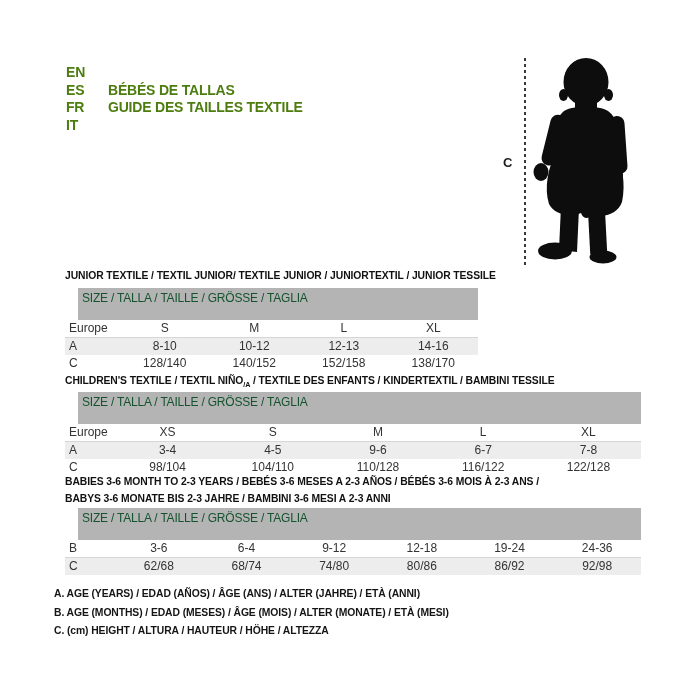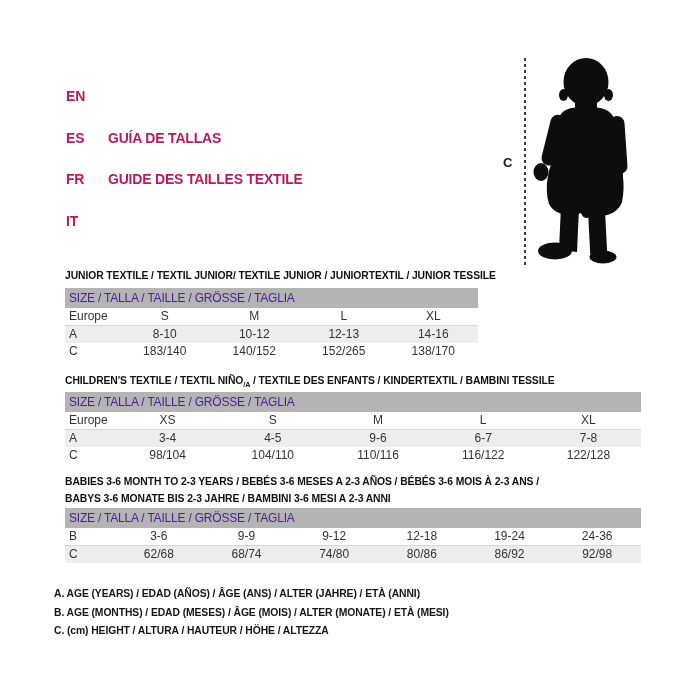--- a/index.html
+++ b/index.html
@@ -2,33 +2,33 @@
 <html><head>
 <meta charset="utf-8">
 <style>
   html,body{margin:0;padding:0;background:#ffffff;}
   .canvas{
     position:relative;width:700px;height:700px;background:#ffffff;overflow:hidden;
     font-family:"Liberation Sans",sans-serif;color:#262626;
   }
   
   .lang-block{position:absolute;left:66px;top:64px;}
-  .lang-row{display:flex;line-height:17.6px;font-size:14px;font-weight:bold;letter-spacing:-0.2px;color:#be185d;margin-top:24px;}
+  .lang-row{display:flex;line-height:17.6px;font-size:14px;font-weight:bold;letter-spacing:-0.2px;color:#4d7c0f;}
   .lang-code{width:42px;}
   
   .dotted-line{position:absolute;left:524px;top:58px;width:2px;height:210px;
     background:repeating-linear-gradient(to bottom,#3a3a3a 0 3px,transparent 3px 6px);}
   .c-label{position:absolute;left:503px;top:155px;font-size:13px;font-weight:bold;color:#1c1c1c;}
   .silhouette{position:absolute;left:531px;top:56px;width:100px;height:208px;}
   
   .sec-title{position:absolute;left:65px;font-size:11.5px;font-weight:bold;color:#111;
     letter-spacing:-0.1px;white-space:nowrap;transform:scaleX(0.9);transform-origin:0 50%;line-height:17px;}
   .size-table{position:absolute;left:65px;font-size:12px;color:#333;}
-  .thead{height:20px;line-height:20px;background:#b4b4b4;color:#4c1d95;padding-left:4px;
-    letter-spacing:-0.2px;font-size:12px;}
+  .thead{height:32px;line-height:20px;background:#b4b4b4;color:#14532d;padding-left:4px;
+    letter-spacing:-0.2px;font-size:12px;margin-left:13px;}
   .trow{display:flex;height:17px;line-height:17px;align-items:center;}
   .trow.alt{background:#ededed;border-top:1px solid #d6d6d6;}
   .tlabel{padding-left:4px;box-sizing:border-box;}
   .tcell{flex:1;text-align:center;}
   .w413{width:413px;}
   .w576{width:576px;}
   .lab55{width:55px;}
   .lab50{width:50px;}
   sub.subsized{font-size:8px;}
   
@@ -40,21 +40,21 @@
 <body>
 
 <div class="canvas">
 
   <div class="lang-block">
     <div class="lang-row">
       <span class="lang-code">EN</span>
     </div>
     <div class="lang-row">
       <span class="lang-code">ES</span>
-      <span class="lang-label">GUÍA DE TALLAS</span>
+      <span class="lang-label">BÉBÉS DE TALLAS</span>
     </div>
     <div class="lang-row">
       <span class="lang-code">FR</span>
       <span class="lang-label">GUIDE DES TAILLES TEXTILE</span>
     </div>
     <div class="lang-row">
       <span class="lang-code">IT</span>
     </div>
   </div>
 
@@ -98,23 +98,23 @@
     </div>
     <div class="trow alt">
       <span class="tlabel lab55">A</span>
       <span class="tcell">8-10</span>
       <span class="tcell">10-12</span>
       <span class="tcell">12-13</span>
       <span class="tcell">14-16</span>
     </div>
     <div class="trow">
       <span class="tlabel lab55">C</span>
-      <span class="tcell">183/140</span>
+      <span class="tcell">128/140</span>
       <span class="tcell">140/152</span>
-      <span class="tcell">152/265</span>
+      <span class="tcell">152/158</span>
       <span class="tcell">138/170</span>
     </div>
   </div>
 
   <div class="sec-title" style="top:372px;"><span>CHILDREN'S TEXTILE / TEXTIL NIÑO</span><sub class="subsized">/A</sub><span> / TEXTILE DES ENFANTS / KINDERTEXTIL / BAMBINI TESSILE</span></div>
   <div class="size-table w576" style="top:392px;">
     <div class="thead">SIZE / TALLA / TAILLE / GRÖSSE / TAGLIA</div>
     <div class="trow">
       <span class="tlabel lab50">Europe</span>
       <span class="tcell">XS</span>
@@ -128,34 +128,34 @@
       <span class="tcell">3-4</span>
       <span class="tcell">4-5</span>
       <span class="tcell">9-6</span>
       <span class="tcell">6-7</span>
       <span class="tcell">7-8</span>
     </div>
     <div class="trow">
       <span class="tlabel lab50">C</span>
       <span class="tcell">98/104</span>
       <span class="tcell">104/110</span>
-      <span class="tcell">110/116</span>
+      <span class="tcell">110/128</span>
       <span class="tcell">116/122</span>
       <span class="tcell">122/128</span>
     </div>
   </div>
 
   <div class="sec-title" style="top:473px;">BABIES 3-6 MONTH TO 2-3 YEARS / BEBÉS 3-6 MESES A 2-3 AÑOS / BÉBÉS 3-6 MOIS À 2-3 ANS /</div>
   <div class="sec-title" style="top:490px;">BABYS 3-6 MONATE BIS 2-3 JAHRE / BAMBINI 3-6 MESI A 2-3 ANNI</div>
   <div class="size-table w576" style="top:508px;">
     <div class="thead">SIZE / TALLA / TAILLE / GRÖSSE / TAGLIA</div>
     <div class="trow">
       <span class="tlabel lab50">B</span>
       <span class="tcell">3-6</span>
-      <span class="tcell">9-9</span>
+      <span class="tcell">6-4</span>
       <span class="tcell">9-12</span>
       <span class="tcell">12-18</span>
       <span class="tcell">19-24</span>
       <span class="tcell">24-36</span>
     </div>
     <div class="trow alt">
       <span class="tlabel lab50">C</span>
       <span class="tcell">62/68</span>
       <span class="tcell">68/74</span>
       <span class="tcell">74/80</span>

